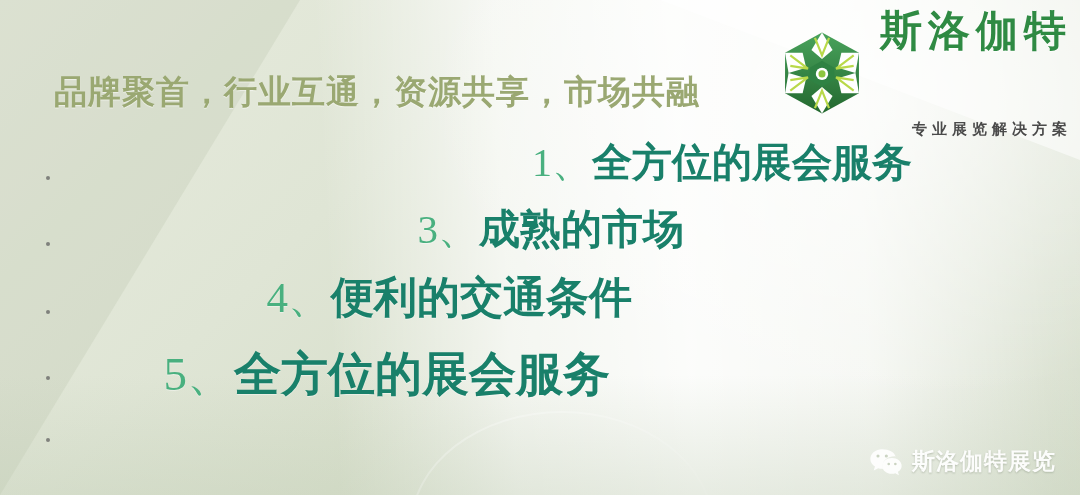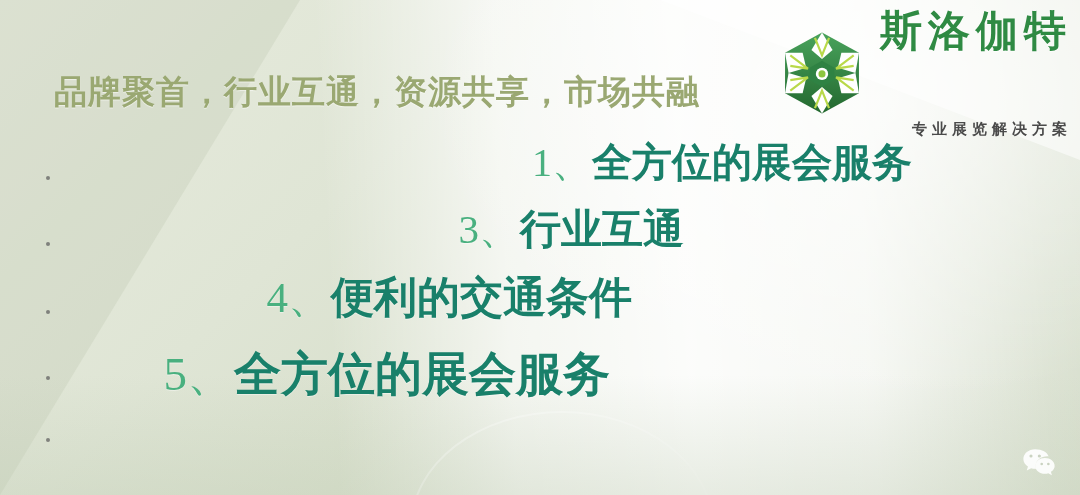--- a/index.html
+++ b/index.html
@@ -275,34 +275,35 @@
     <div class="dot" style="top:160px;"></div>
     <div class="dot" style="top:226px;"></div>
     <div class="dot" style="top:288px;"></div>
   </div>
 
   <div class="list">
     <div class="list-item li-1">
       <span class="num">1</span><span class="num">、</span><span>全方位的展会服务</span>
     </div>
     <div class="list-item li-3">
-      <span class="num">3</span><span class="num">、</span><span>行业互通</span>
+      <span class="num">3</span><span class="num">、</span><span>成熟的市场</span>
     </div>
     <div class="list-item li-4">
       <span class="num">4</span><span class="num">、</span><span>便利的交通条件</span>
     </div>
     <div class="list-item li-5">
       <span class="num">5</span><span class="num">、</span><span>全方位的展会服务</span>
     </div>
   </div>
 
   <div class="wechat-mark">
     <svg class="wechat-icon" viewBox="0 0 40 34">
       <path d="M15.5,2 C7.8,2 1.6,7.1 1.6,13.4 C1.6,17.0 3.7,20.2 7.0,22.3 L5.6,27.0 L10.8,24.3 C12.2,24.7 13.8,24.9 15.5,24.9 C15.9,24.9 16.3,24.9 16.7,24.8 C16.3,23.7 16.1,22.6 16.1,21.4 C16.1,15.2 22.3,10.3 29.8,10.3 C30.3,10.3 30.8,10.3 31.3,10.4 C29.9,5.5 23.4,2 15.5,2 Z" fill="#ffffff"></path>
       <circle cx="10.6" cy="10.0" r="1.85" fill="#c9d2c0"></circle>
       <circle cx="20.4" cy="10.0" r="1.85" fill="#c9d2c0"></circle>
       <path d="M38.4,21.6 C38.4,16.4 33.3,12.3 27.0,12.3 C20.7,12.3 15.6,16.4 15.6,21.6 C15.6,26.7 20.7,30.9 27.0,30.9 C28.4,30.9 29.7,30.7 30.9,30.3 L35.2,32.5 L34.0,28.6 C36.7,26.9 38.4,24.4 38.4,21.6 Z" fill="#ffffff"></path>
       <circle cx="23.2" cy="19.4" r="1.55" fill="#c9d2c0"></circle>
       <circle cx="31.0" cy="19.4" r="1.55" fill="#c9d2c0"></circle>
     </svg>
+    <div class="wechat-label">斯洛伽特展览</div>
   </div>
 
 </div>
 
 </body></html>

